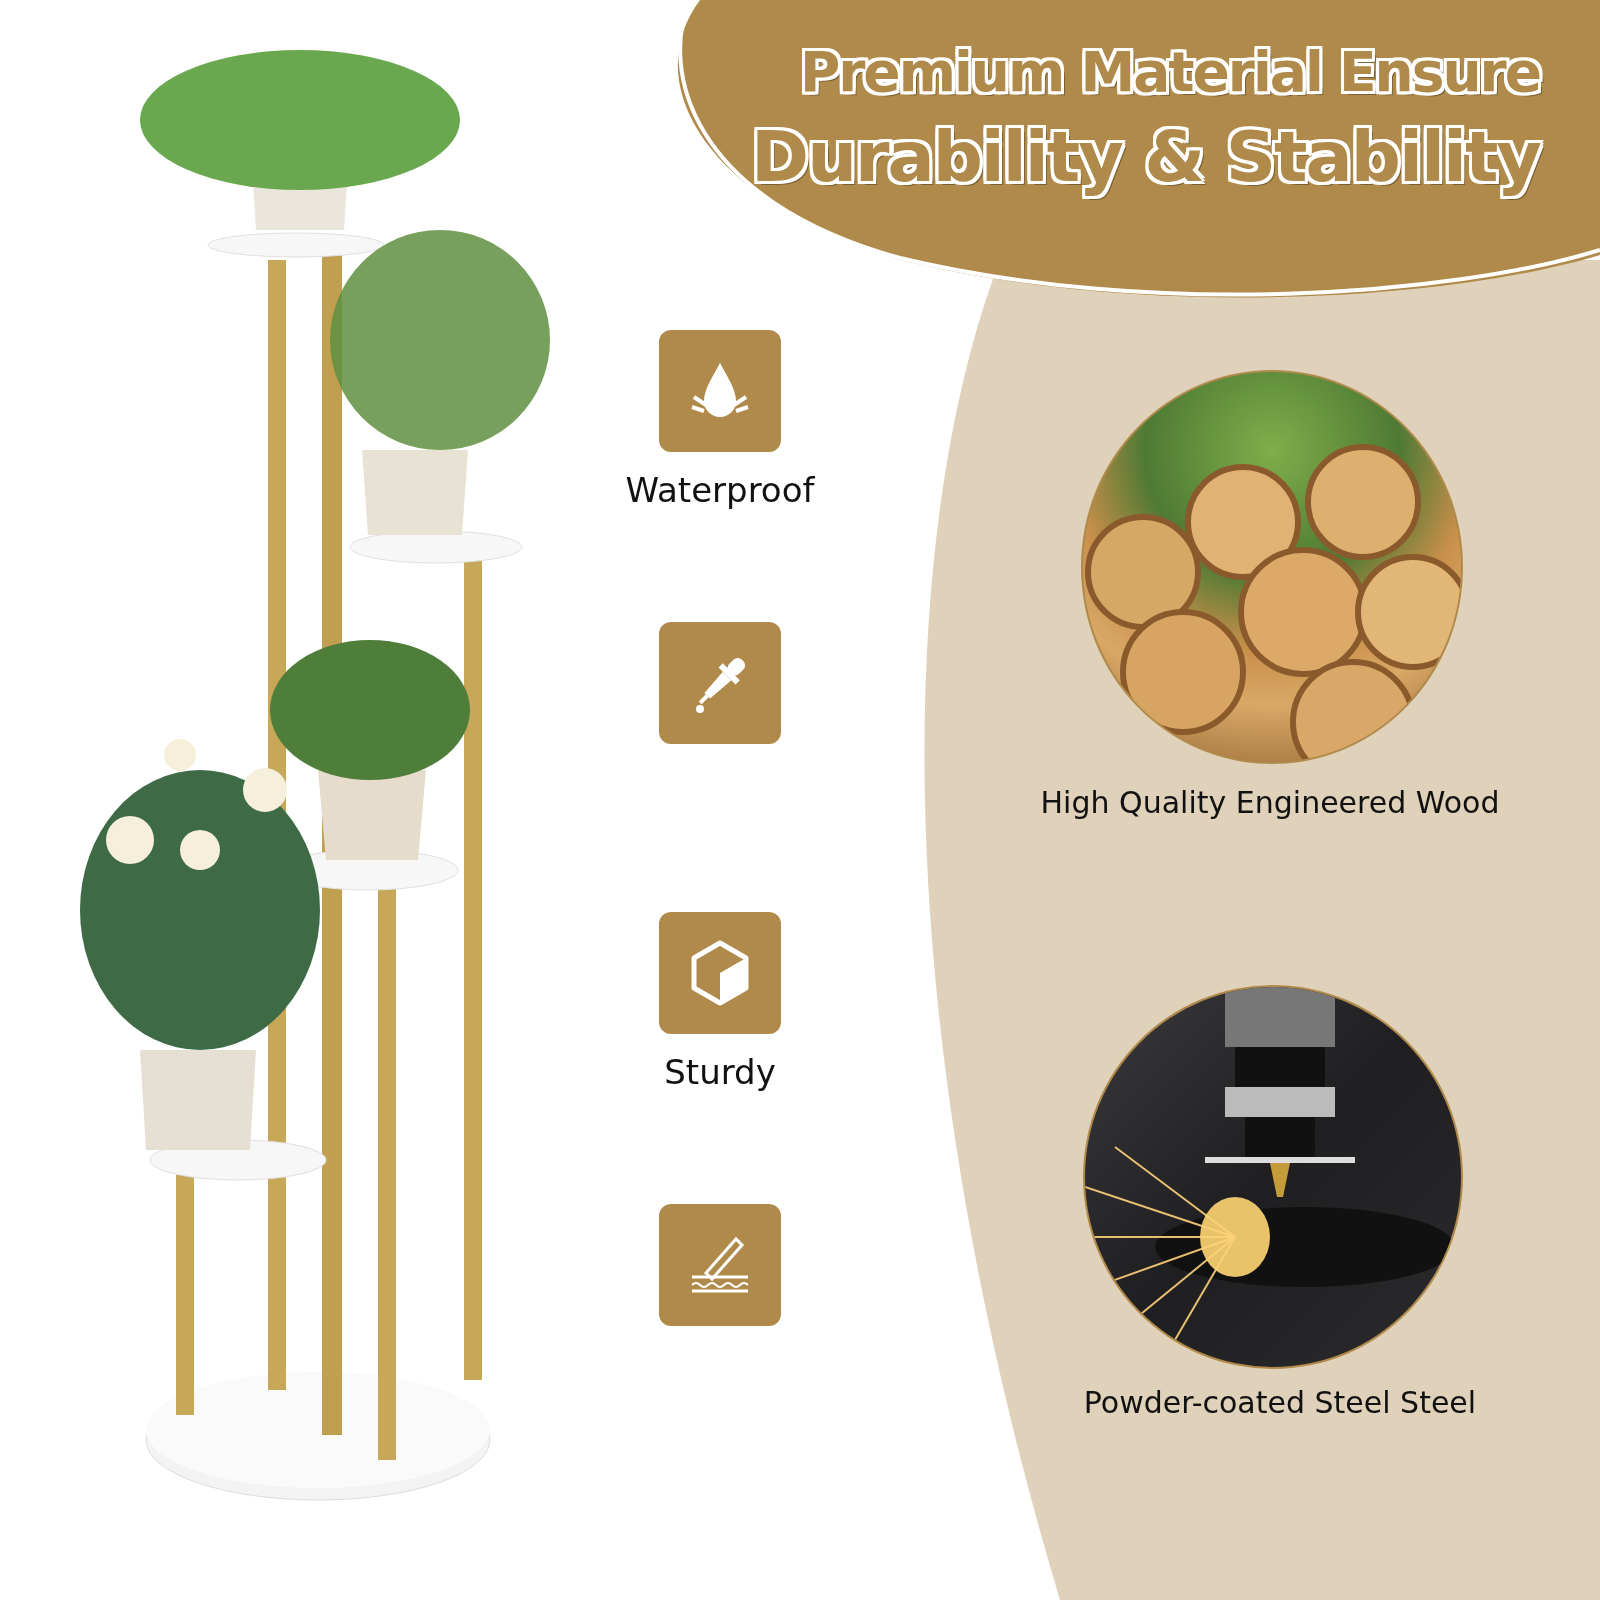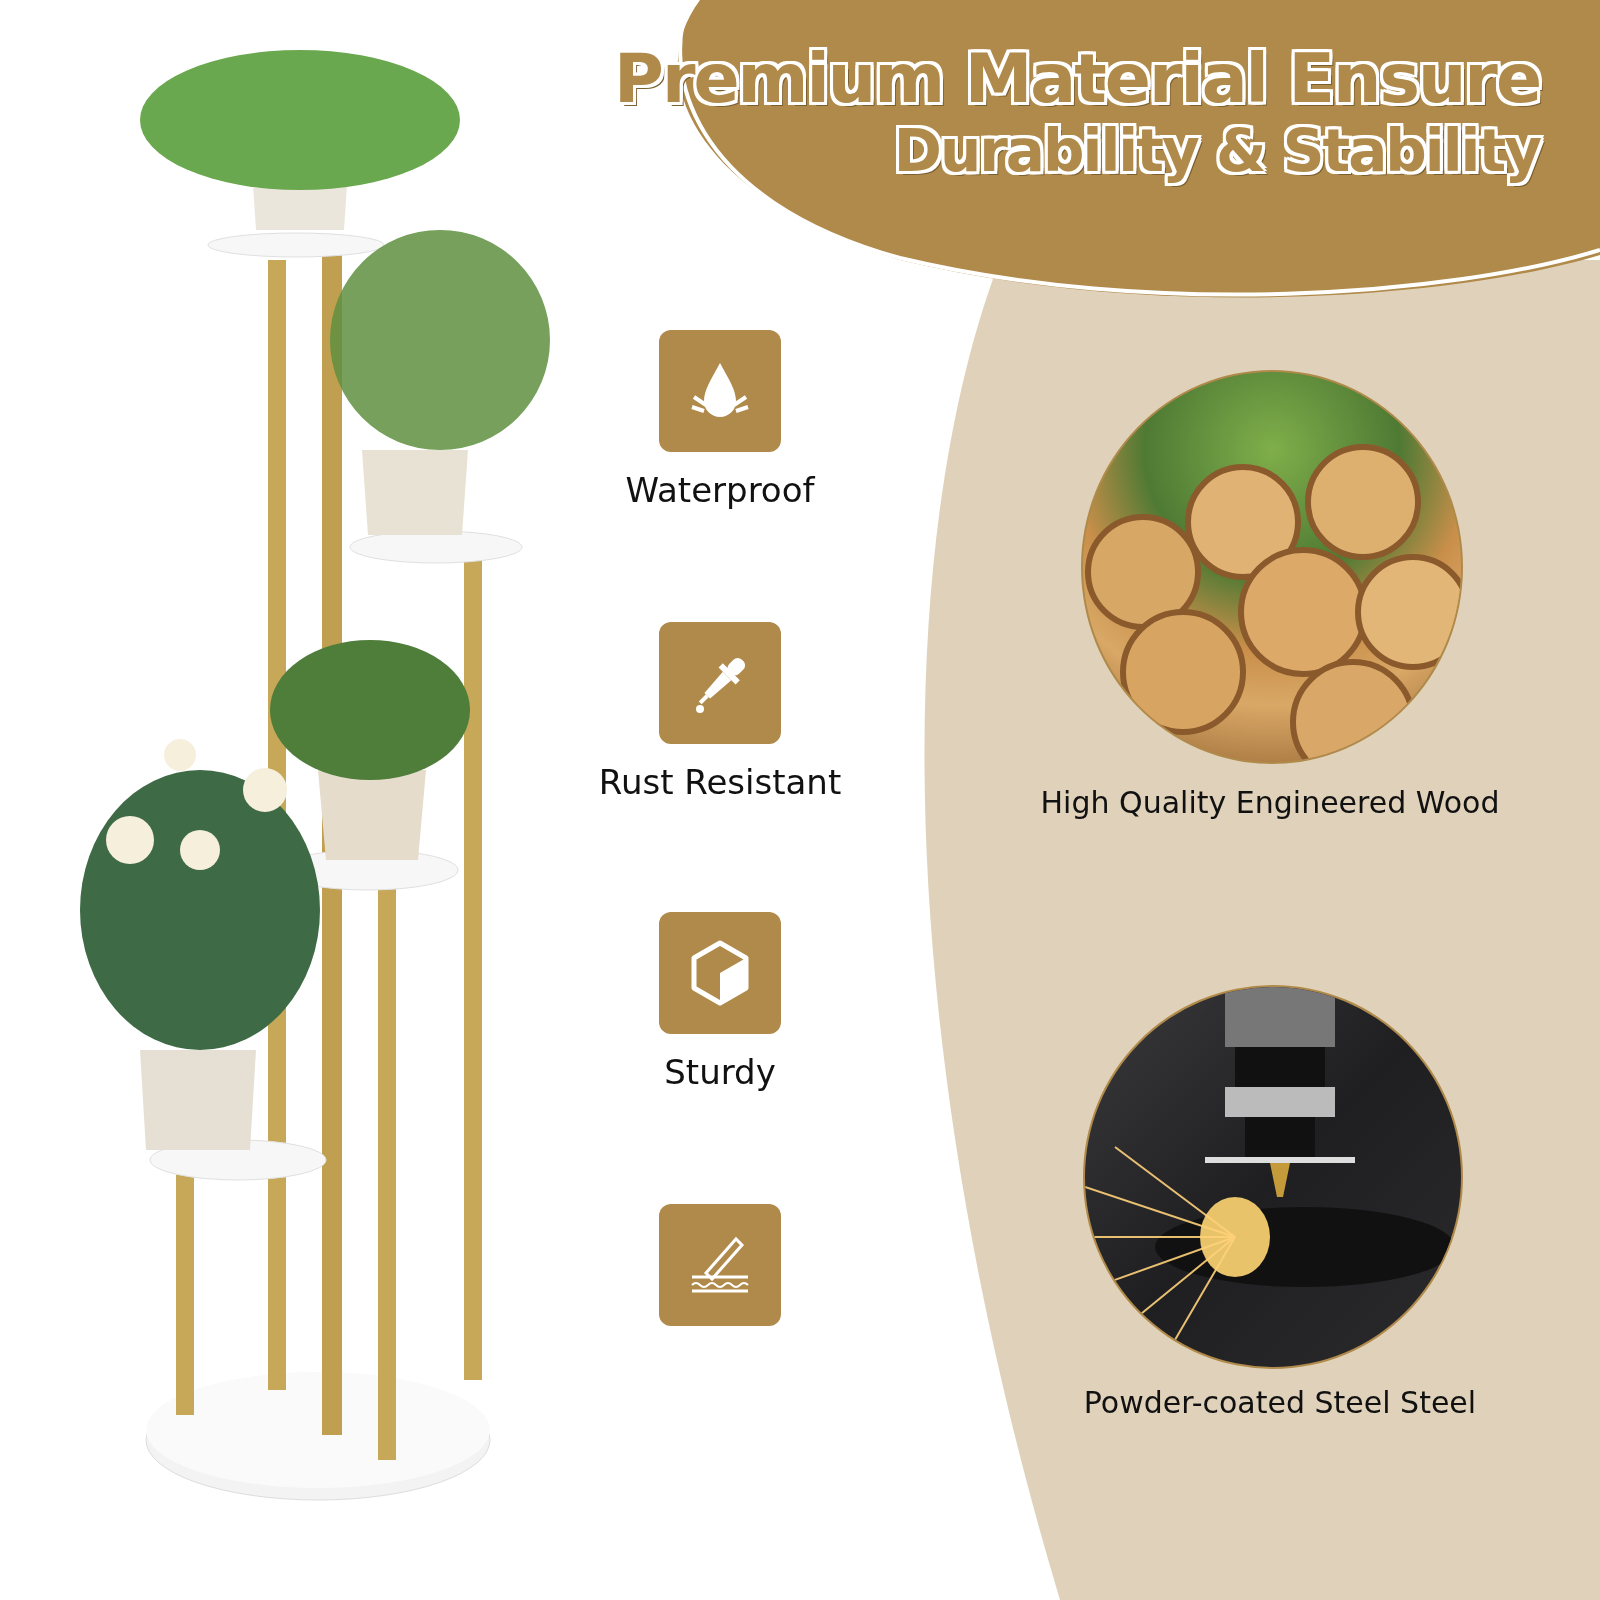--- a/index.html
+++ b/index.html
@@ -8,22 +8,22 @@
   
   .beige-panel { position:absolute; left:0; top:0; width:1600px; height:1600px; }
   
   .header-blob { position:absolute; left:0; top:0; width:1600px; height:320px; }
   .title { position:absolute; right:60px; text-align:right; font-family:"DejaVu Sans", sans-serif; font-weight:bold; color:#b08a4a;
            -webkit-text-stroke: 0; letter-spacing:-2px; line-height:1; }
   .title span { color:#b08a4a; text-shadow:
       -3px -3px 0 #fff, 3px -3px 0 #fff, -3px 3px 0 #fff, 3px 3px 0 #fff,
       0 -3px 0 #fff, 0 3px 0 #fff, -3px 0 0 #fff, 3px 0 0 #fff,
       4px 4px 0 #7a5f30; }
-  .title-line1 { top:45px; font-size:68px;text-align:right; }
-  .title-line2 { top:122px; font-size:58px; }
+  .title-line1 { top:45px; font-size:55px;text-align:right; }
+  .title-line2 { top:122px; font-size:70px; }
   .feature { position:absolute; left:590px; width:260px; text-align:center; }
   .feature .badge { width:122px; height:122px; background:#b08a4a; border-radius:12px; margin:0 auto; display:flex; align-items:center; justify-content:center; }
   .feature .label { font-family:"DejaVu Sans", sans-serif; font-size:34px; color:#111; margin-top:18px; white-space:nowrap; }
   .photo-circle { position:absolute; border-radius:50%; overflow:hidden; border:2px solid #b08a4a; }
   .photo-caption { position:absolute; font-family:"DejaVu Sans", sans-serif; font-size:30px; color:#111; white-space:nowrap; text-align:center; }
 </style>
 </head>
 <body>
 
 <svg class="beige-panel" viewBox="0 0 1600 1600" width="1600" height="1600">
@@ -84,21 +84,20 @@
     <svg width="80" height="80" viewBox="0 0 80 80">
       <g transform="rotate(45 40 40)">
         <rect x="33" y="8" width="14" height="18" rx="6" fill="#fff"></rect>
         <rect x="28" y="24" width="24" height="6" fill="#fff"></rect>
         <path d="M34 30 L46 30 L44 58 L36 58 Z" fill="#fff"></path>
         <rect x="38" y="58" width="4" height="10" fill="#fff"></rect>
       </g>
       <circle cx="20" cy="66" r="4" fill="#fff"></circle>
     </svg>
   </div>
-  <div class="label">Rust Resistant</div>
 </div>
 
 <div class="feature" style="top:912px">
   <div class="badge">
     <svg width="80" height="80" viewBox="0 0 80 80">
       <path d="M40 10 L66 25 L66 55 L40 70 L14 55 L14 25 Z" fill="none" stroke="#fff" stroke-width="5" stroke-linejoin="round"></path>
       <path d="M40 40 L66 25 L66 55 L40 70 Z" fill="#fff"></path>
     </svg>
   </div>
   <div class="label">Sturdy</div>

